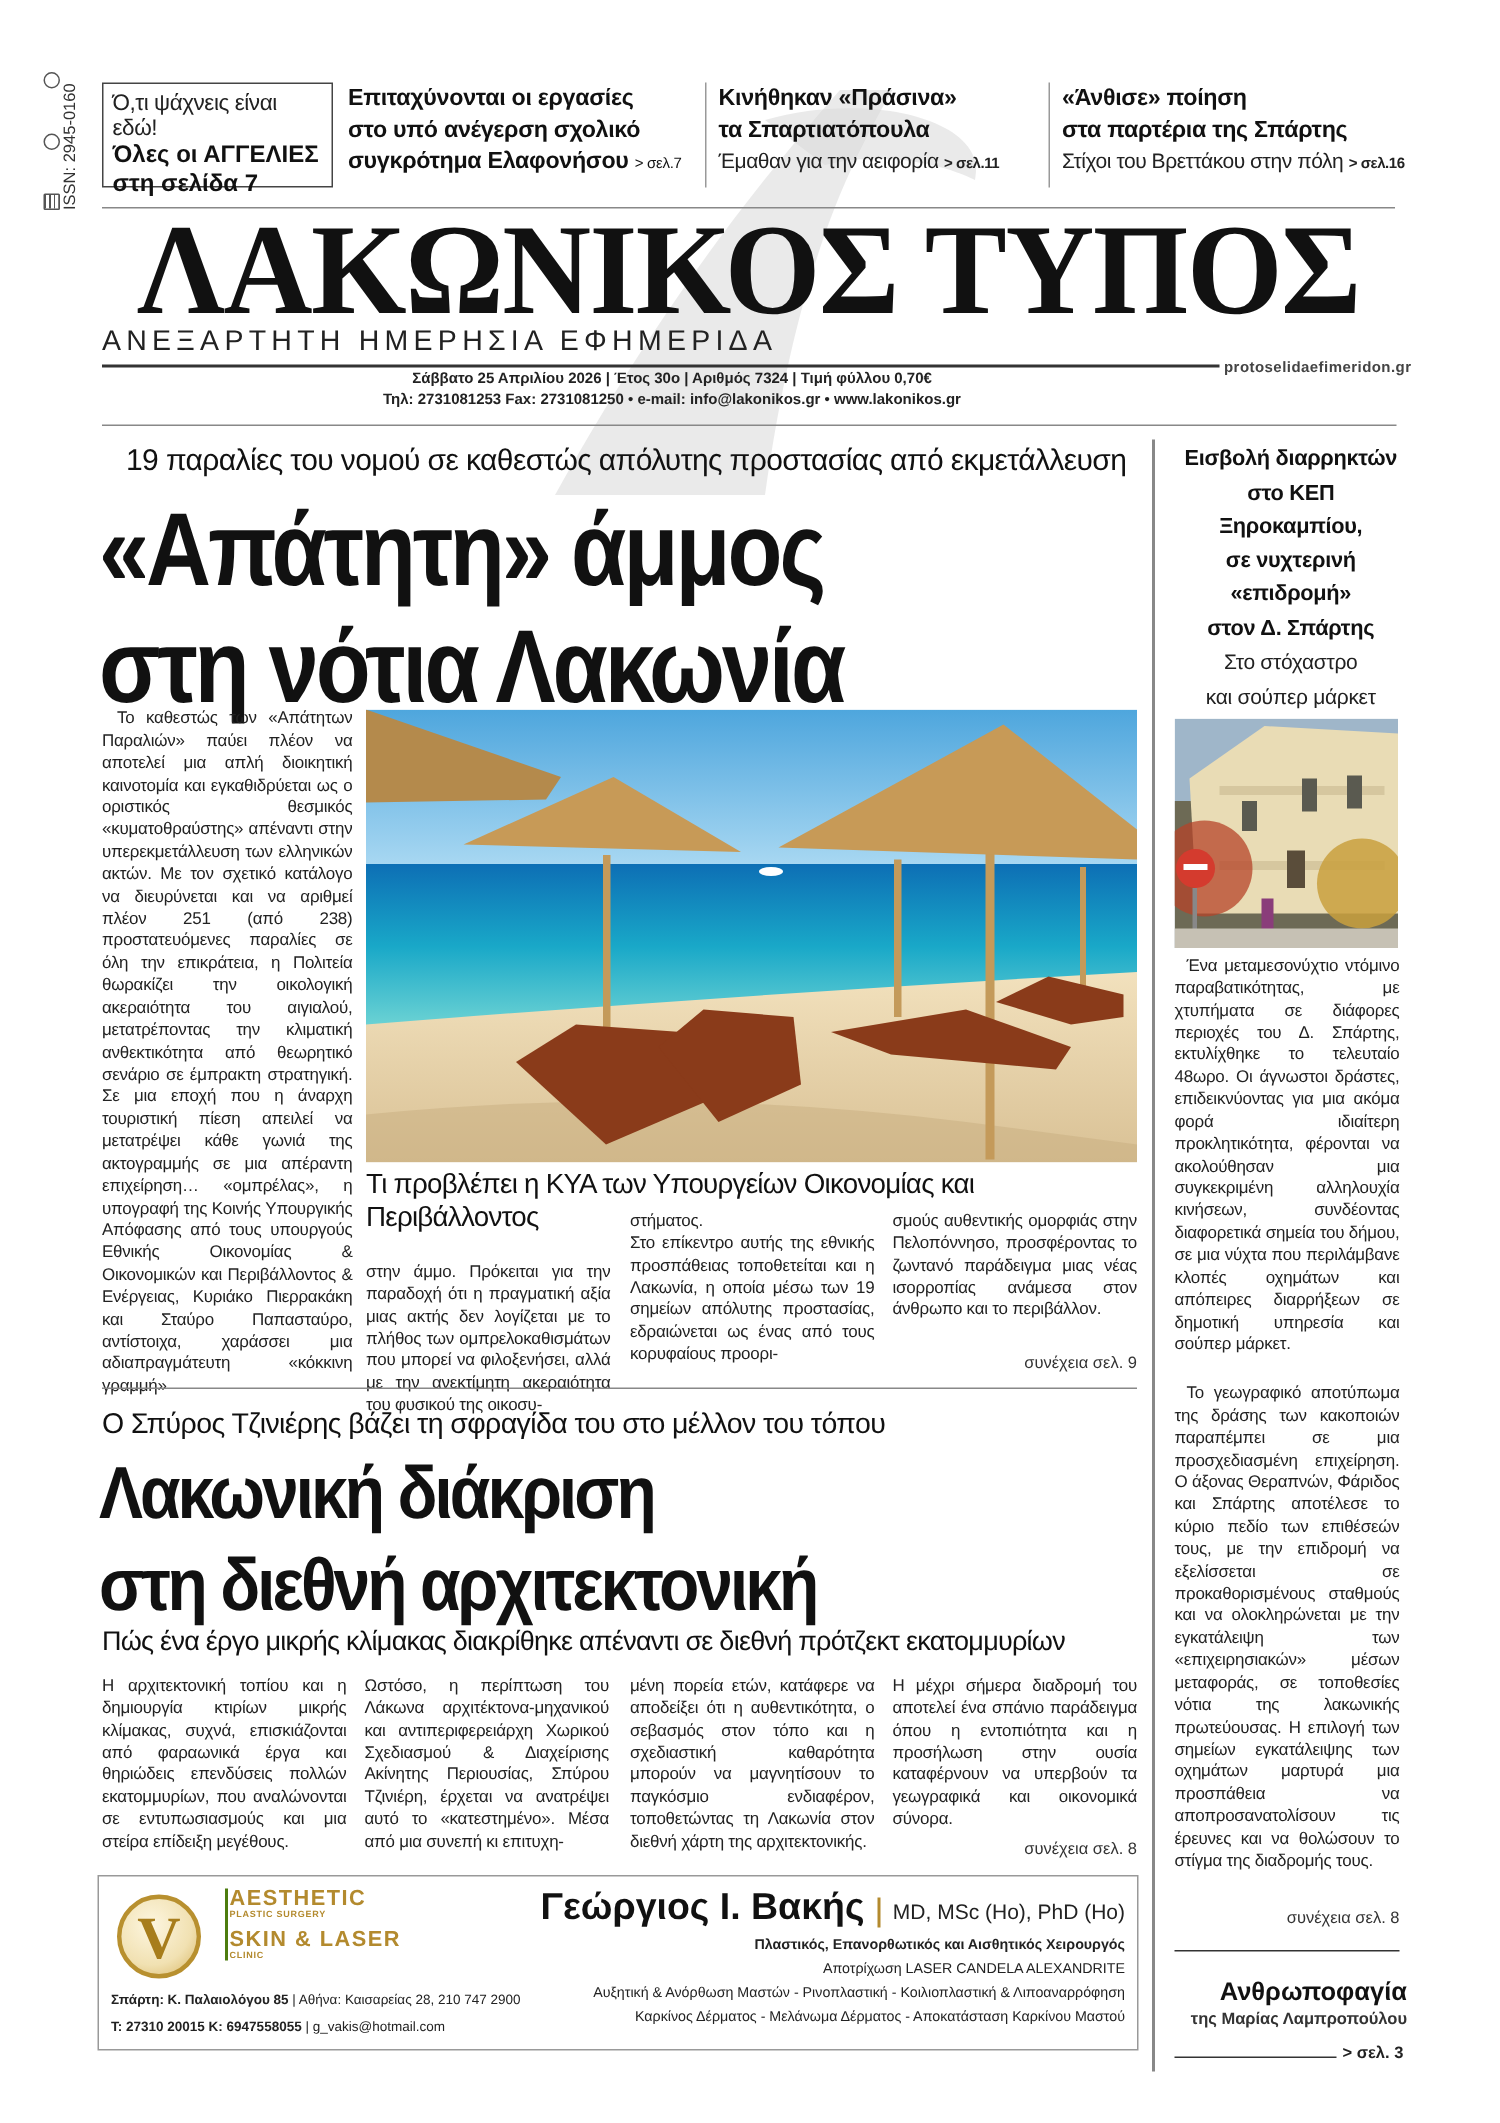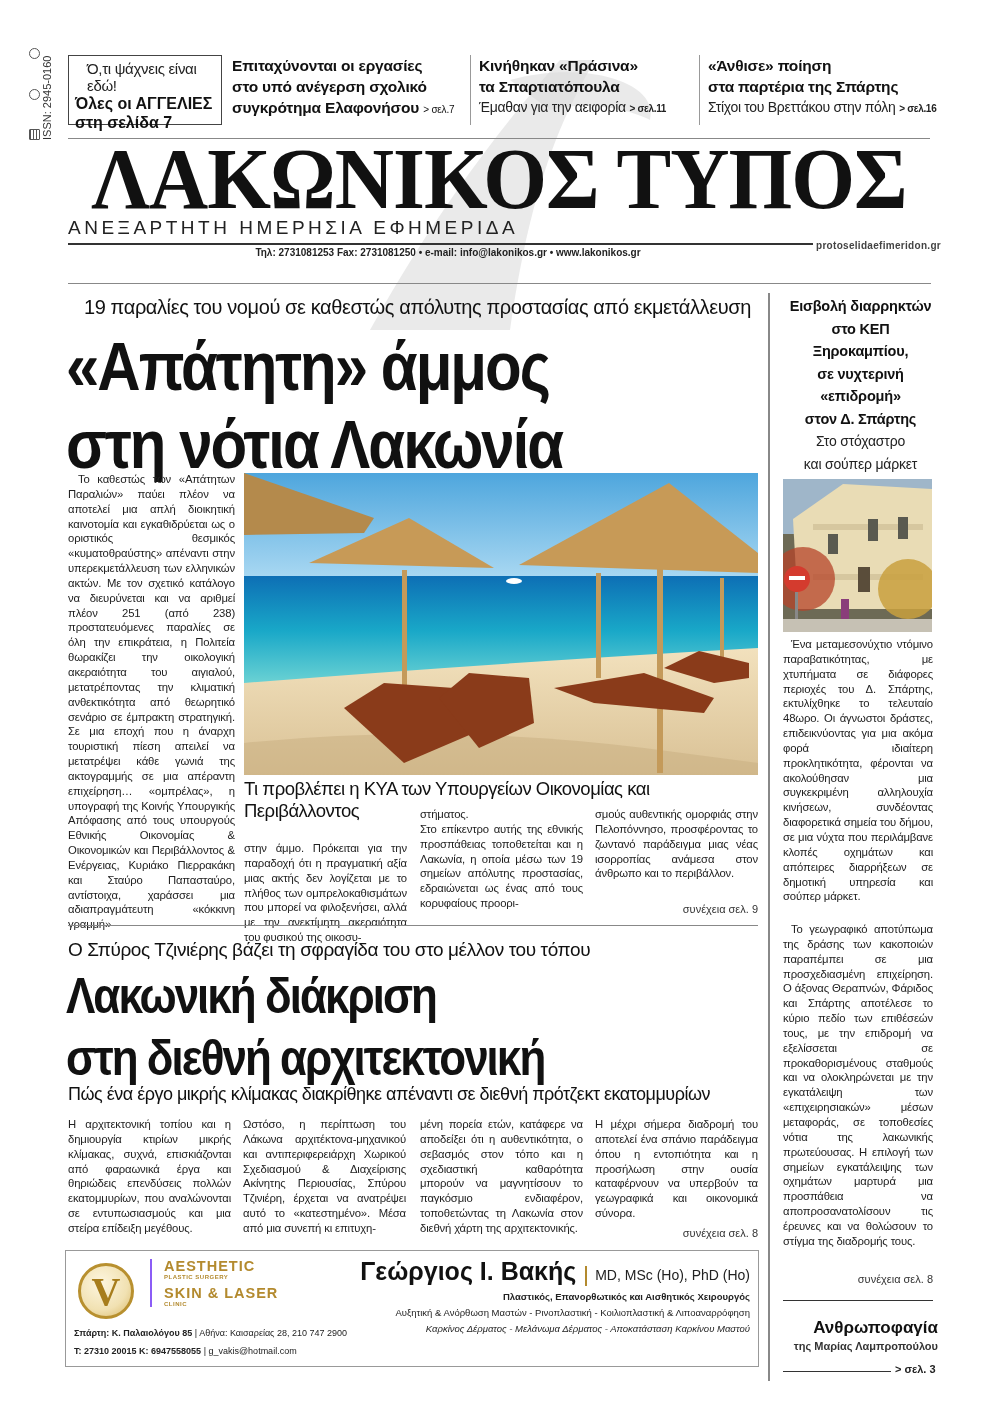--- a/index.html
+++ b/index.html
@@ -10,21 +10,21 @@
   .watermark { position: absolute; left: 330px; top: 40px; width: 340px; height: 300px; pointer-events: none; }
 
   
   .issn-strip { left: 28px; top: 48px; width: 26px; height: 92px; }
   .issn-text { position: absolute; left: 13px; top: 0; transform-origin: left top; transform: rotate(-90deg) translate(-92px, 0); font-size: 11px; white-space: nowrap; color: #333; }
   .issn-icons { position: absolute; left: 0; top: 0; width: 12px; height: 92px; display: flex; flex-direction: column; justify-content: space-between; align-items: center; }
   .issn-icons span { display:block; width: 11px; height: 11px; border: 1px solid #555; border-radius: 50%; }
   .issn-icons span.sq { border-radius: 1px; background: repeating-linear-gradient(90deg,#555 0 1px,#fff 1px 3px); }
 
   .ads-box { left: 68px; top: 55px; width: 154px; height: 70px; border: 1px solid #444; padding: 4px 6px; }
-  .ads-line1 { font-size: 15px; font-weight: 300; color: #222; letter-spacing: -0.3px; margin-left: 12px; }
+  .ads-line1 { font-size: 15px; font-weight: 300; color: #222; letter-spacing: -0.3px; }
   .ads-line2, .ads-line3 { font-size: 16px; font-weight: bold; color: #111; line-height: 19px; }
 
   .teaser { top: 55px; }
   .teaser .t-title { font-size: 15.5px; font-weight: bold; line-height: 21px; color: #111; letter-spacing: -0.2px; }
   .teaser .t-sub { font-size: 14px; line-height: 20px; color: #222; letter-spacing: -0.3px; }
   .teaser .t-page { font-size: 10px; font-weight: bold; }
   .vsep { width: 1px; background: #999; }
 
   .hr { height: 1px; background: #888; }
   .hr-thick { height: 2px; background: #333; }
@@ -95,20 +95,21 @@
   <div class="t-sub"><span>Στίχοι του Βρεττάκου στην πόλη</span> <span class="t-page">&gt; σελ.16</span></div>
 </div>
 
 <div class="abs hr" style="left:68px; top:138px; width:862px;"></div>
 
 <div class="abs masthead">ΛΑΚΩΝΙΚΟΣ ΤΥΠΟΣ</div>
 <div class="abs tagline">ΑΝΕΞΑΡΤΗΤΗ ΗΜΕΡΗΣΙΑ ΕΦΗΜΕΡΙΔΑ</div>
 <div class="abs hr-thick" style="left:68px; top:243px; width:745px;"></div>
 <div class="abs site-credit">protoselidaefimeridon.gr</div>
 <div class="abs dateline">
+  <div>Σάββατο 25 Απριλίου 2026 | Έτος 30ο | Αριθμός 7324 | Τιμή φύλλου 0,70€</div>
   <div>Τηλ: 2731081253 Fax: 2731081250 • e-mail: info@lakonikos.gr • www.lakonikos.gr</div>
 </div>
 <div class="abs hr" style="left:68px; top:283px; width:863px;"></div>
 
 <div class="abs kicker" style="left:84px; top:296px; width:690px;">19 παραλίες του νομού σε καθεστώς απόλυτης προστασίας από εκμετάλλευση</div>
 <div class="abs headline" style="left:66px; top:328px; font-size:60px; line-height:68px; transform: scaleY(1.15);">
   <div>«Απάτητη» άμμος</div>
   <div>στη νότια Λακωνία</div>
 </div>
 
@@ -213,35 +214,36 @@
 <div class="abs hr" style="left:783px; top:1300px; width:150px; background:#333;"></div>
 <div class="abs" style="left:783px; top:1318px; width:155px;text-align:right;">
   <div style="font-size:17px; font-weight:bold; color:#111;">Ανθρωποφαγία</div>
   <div style="font-size:11px; font-weight:bold; color:#333; margin-top:2px;">της Μαρίας Λαμπροπούλου</div>
 </div>
 <div class="abs hr" style="left:783px; top:1371px; width:108px; background:#333;"></div>
 <div class="abs" style="left:895px; top:1363px; font-size:11px; font-weight:bold; color:#222;">&gt; σελ. 3</div>
 
 <div class="abs ad-box">
   <div class="ad-logo-circle">V</div>
-  <div style="position:absolute; left:84px; top:8px; border-left:2px solid #8b5cf6; padding-left:12px;">
+  <div style="position:absolute; left:84px; top:8px; border-left:2px solid #4d7c0f; padding-left:1px;">
     <div class="ad-gold" style="font-size:14.5px; letter-spacing:1px; line-height:15px;">AESTHETIC</div>
     <div class="ad-gold" style="font-size:6px; letter-spacing:0.5px;">PLASTIC SURGERY</div>
     <div class="ad-gold" style="font-size:14.5px; letter-spacing:1px; line-height:15px; margin-top:6px;">SKIN &amp; LASER</div>
     <div class="ad-gold" style="font-size:6px; letter-spacing:0.5px;">CLINIC</div>
   </div>
   <div style="position:absolute; left:8px; top:77px; font-size:9px; color:#222; white-space:nowrap;">
     <b>Σπάρτη: Κ. Παλαιολόγου 85</b><span> | Αθήνα: Καισαρείας 28, 210 747 2900</span>
   </div>
   <div style="position:absolute; left:8px; top:95px; font-size:9px; color:#222; white-space:nowrap;">
     <b>Τ: 27310 20015 Κ: 6947558055</b><span> | g_vakis@hotmail.com</span>
   </div>
   <div style="position:absolute; right:8px; top:6px; text-align:right; white-space:nowrap;">
     <div style="line-height:28px;">
       <span style="font-size:25px; font-weight:bold; color:#111;">Γεώργιος Ι. Βακής</span>
       <span style="display:inline-block; width:2px; height:20px; background:#b38a2e; vertical-align:middle; margin:0 4px;"></span>
       <span style="font-size:14px; color:#222;">MD, MSc (Ho), PhD (Ho)</span>
     </div>
     <div style="font-size:9.5px; font-weight:bold; color:#222; line-height:16px;">Πλαστικός, Επανορθωτικός και Αισθητικός Χειρουργός</div>
+    <div style="font-size:9.5px; color:#222; line-height:16px;">Αποτρίχωση LASER CANDELA ALEXANDRITE</div>
     <div style="font-size:9.5px; color:#222; line-height:16px;">Αυξητική &amp; Ανόρθωση Μαστών - Ρινοπλαστική - Κοιλιοπλαστική &amp; Λιποαναρρόφηση</div>
-    <div style="font-size:9.5px; color:#222; line-height:16px;font-style:italic;">Καρκίνος Δέρματος - Μελάνωμα Δέρματος - Αποκατάσταση Καρκίνου Μαστού</div>
+    <div style="font-size:9.5px; color:#222; line-height:16px;">Καρκίνος Δέρματος - Μελάνωμα Δέρματος - Αποκατάσταση Καρκίνου Μαστού</div>
   </div>
 </div>
 
 </body></html>

